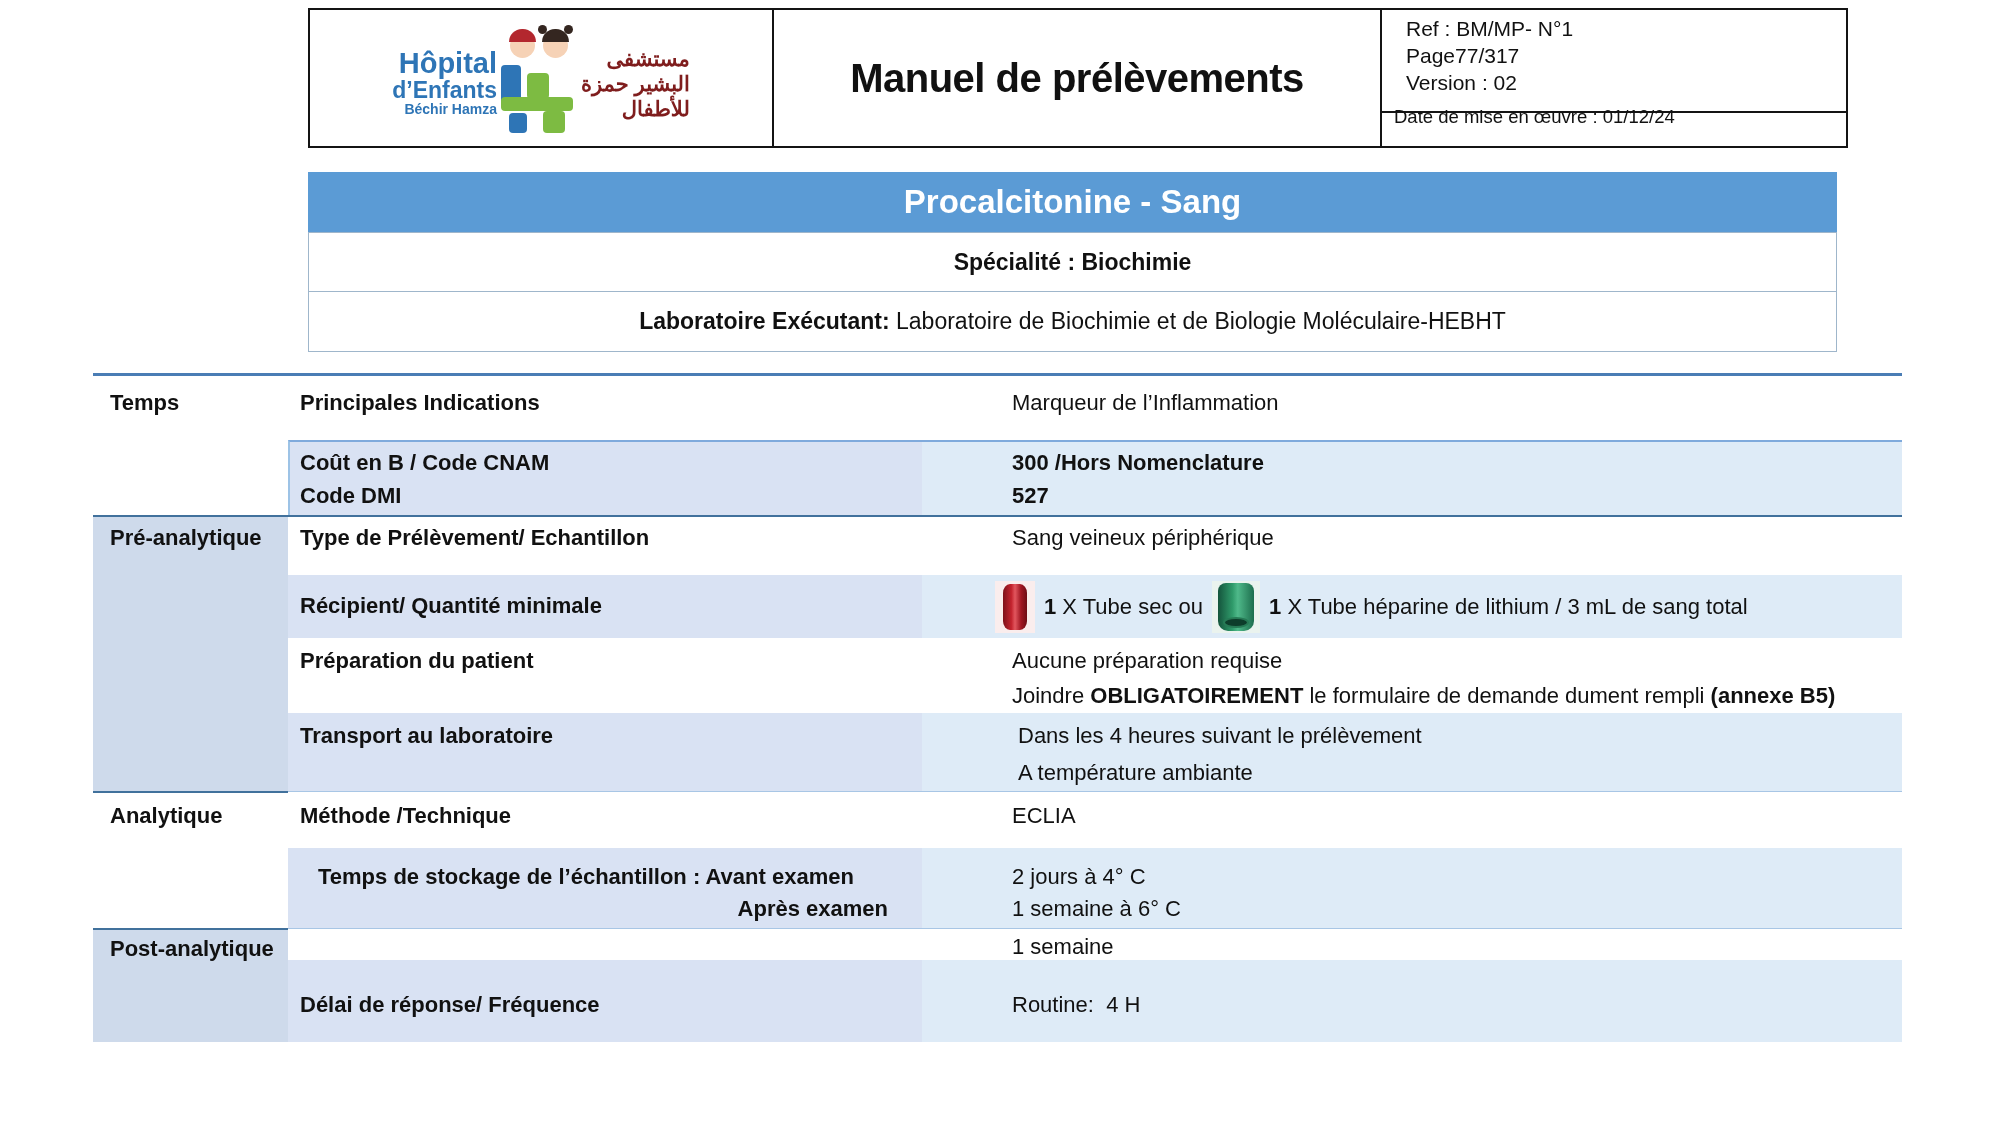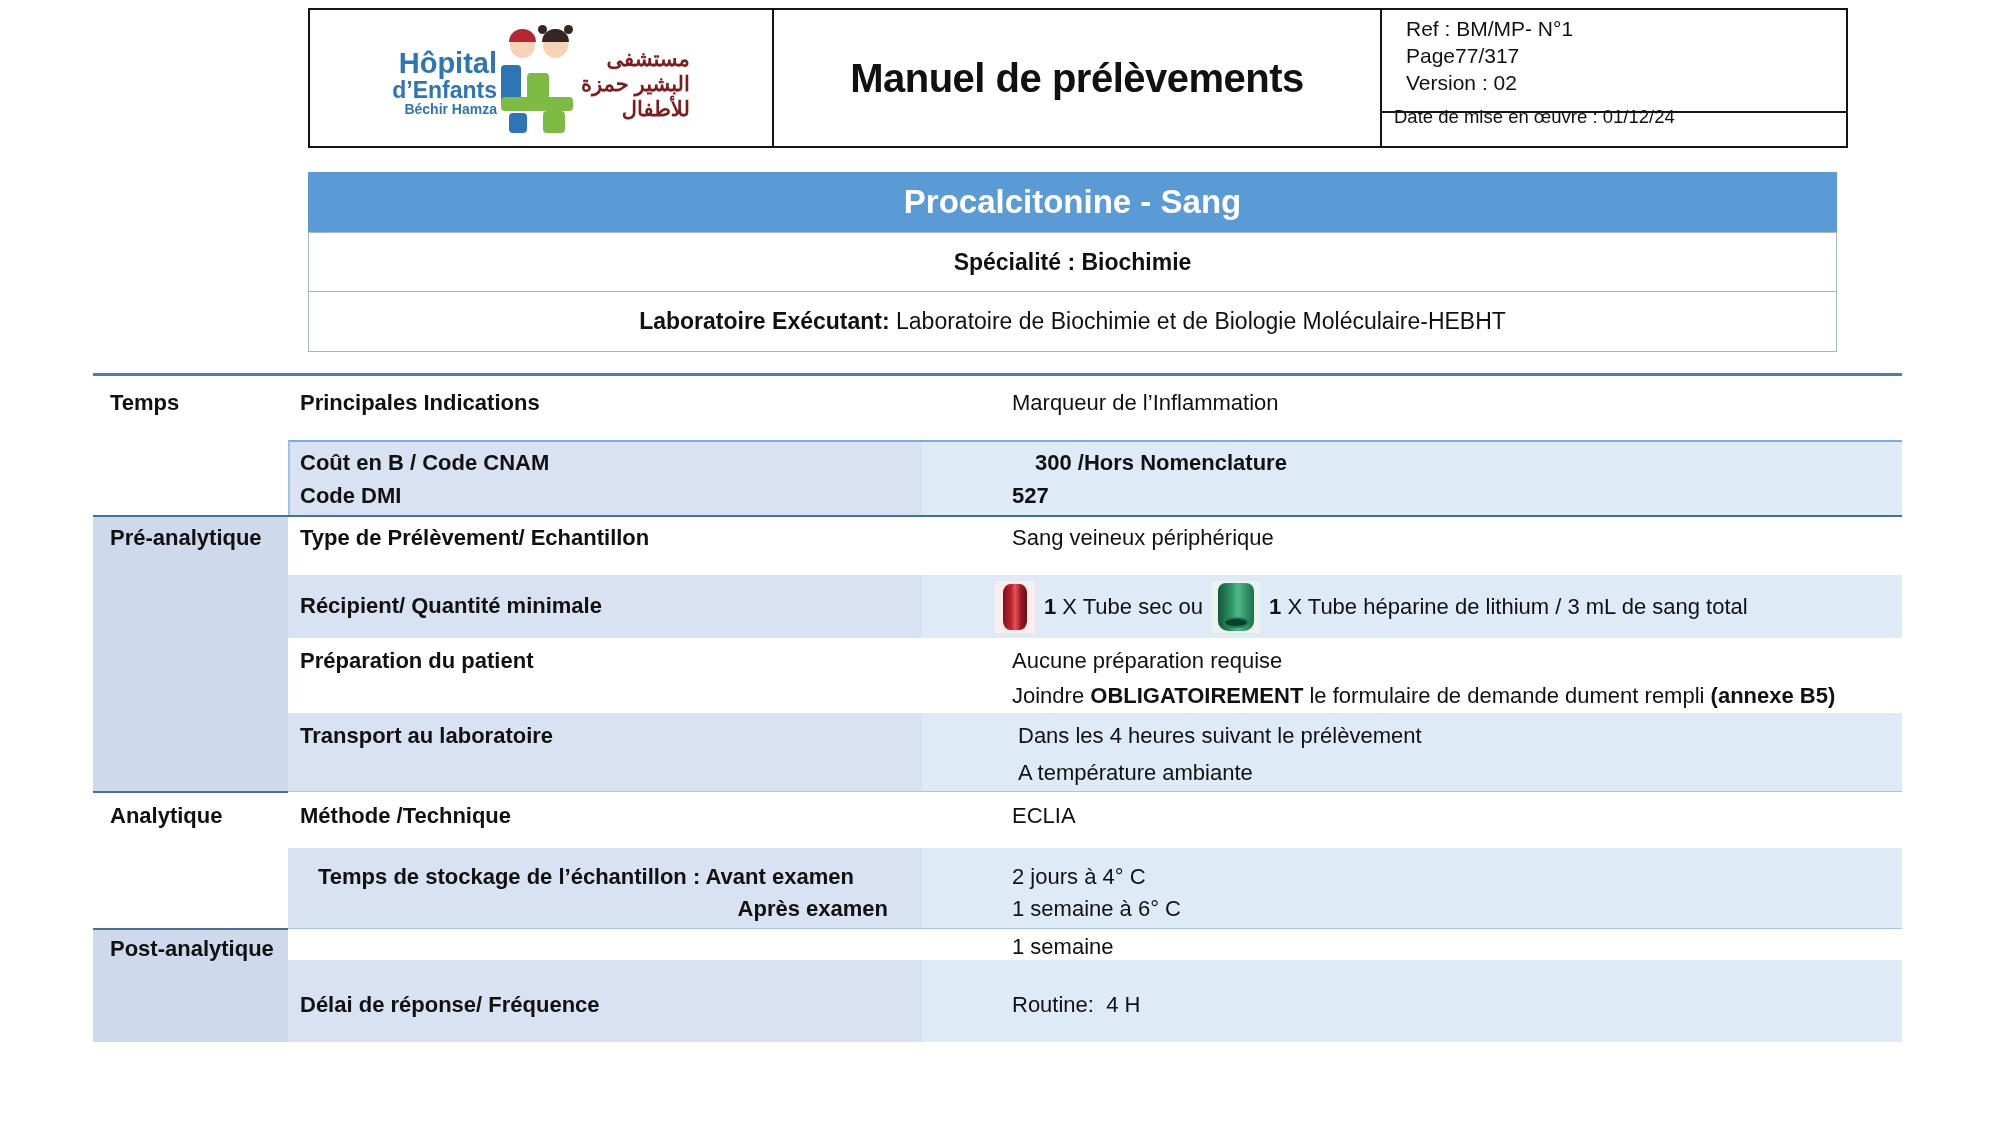--- a/index.html
+++ b/index.html
@@ -153,21 +153,21 @@
     <div class="dline" style="left:0;top:415px;width:195px;"></div>
     <div class="lline" style="left:195px;top:415px;width:1614px;"></div>
     <div class="dline" style="left:0;top:552px;width:195px;"></div>
     <div class="lline" style="left:195px;top:552px;width:1614px;"></div>
 
     <div class="txt b" style="left:17px;top:14px;">Temps</div>
     <div class="txt b" style="left:207px;top:14px;">Principales Indications</div>
     <div class="txt" style="left:919px;top:14px;">Marqueur de l’Inflammation</div>
 
     <div class="txt b" style="left:207px;top:74px;">Coût en B / Code CNAM</div>
-    <div class="txt b" style="left:942px;top:74px;">300 /Hors Nomenclature</div>
+    <div class="txt b" style="left:919px;top:74px;">300 /Hors Nomenclature</div>
     <div class="txt b" style="left:207px;top:107px;">Code DMI</div>
     <div class="txt b" style="left:919px;top:107px;">527</div>
 
     <div class="txt b" style="left:17px;top:149px;">Pré-analytique</div>
 
     <div class="txt b" style="left:207px;top:149px;text-align:right;">Type de Prélèvement/ Echantillon</div>
     <div class="txt" style="left:919px;top:149px;">Sang veineux périphérique</div>
 
     <div class="txt b" style="left:207px;top:217px;">Récipient/ Quantité minimale</div>
     <div class="recip-value" style="left:902px;top:204px;height:54px;">

